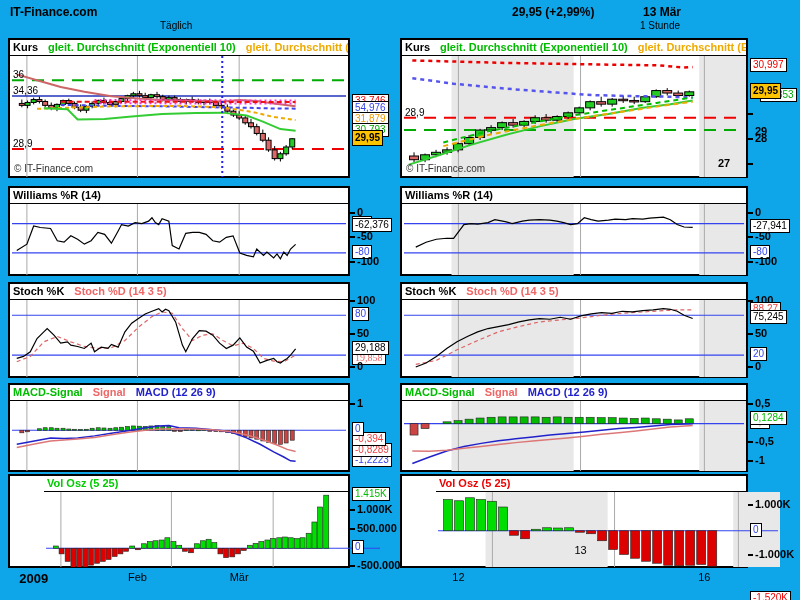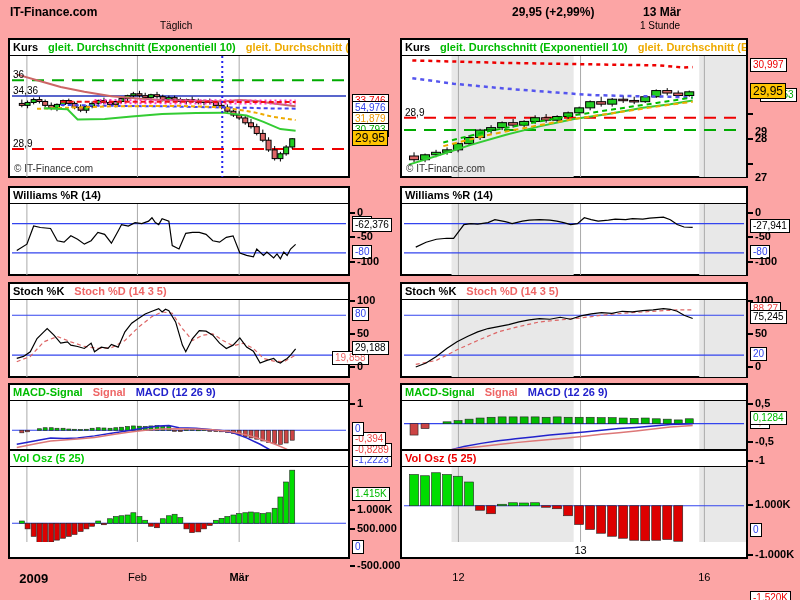--- a/index.html
+++ b/index.html
@@ -1,36 +1,36 @@
 <!DOCTYPE html>
 <html><head>
 <meta charset="utf-8">
 <style>
   html,body{margin:0;padding:0;background:#d8d8d8;font-family:"Liberation Sans",sans-serif;}
-  #screen{position:relative;width:800px;height:600px;background:#fca5a5;overflow:hidden;}
+  #screen{position:relative;width:800px;height:600px;background:#0ea5e9;overflow:hidden;}
   .hdr{position:absolute;font-size:12px;font-weight:bold;color:#000;white-space:nowrap;}
   .sub{position:absolute;font-size:10px;color:#000;white-space:nowrap;}
   .panel{position:absolute;background:#fff;border:2px solid #000;box-sizing:border-box;}
   .legend{height:15px;line-height:14px;border-bottom:1px solid #000;font-size:11px;
           padding-left:3px;white-space:nowrap;overflow:hidden;background:#fff;}
   .legend span{margin-right:10px;font-weight:bold;}
   .panel svg{display:block;}
   .col-left{left:8px;width:342px;}
   .col-right{left:400px;width:348px;}
   .row-price{top:38px;height:140px;}
   .row-will{top:186px;height:90px;}
   .row-stoch{top:282px;height:96px;}
   .row-macd{top:383px;height:89px;}
-  .row-vol{top:449px;height:110px;}
+  .row-vol{top:474px;height:94px;padding-left:34px;}
   #overlay{position:absolute;left:0;top:0;width:800px;height:600px;pointer-events:none;}
   .tickdash{position:absolute;width:5px;height:2px;background:#000;}
   .ticktxt{position:absolute;font-size:11px;font-weight:bold;color:#000;white-space:nowrap;}
   .valbox{position:absolute;border:1px solid #000;background:#fff;font-size:10px;
           line-height:12px;padding:0 2px;white-space:nowrap;}
-  .valbox.big{font-size:12px;font-weight:normal;line-height:14px;}
+  .valbox.big{font-size:10px;font-weight:bold;line-height:14px;}
   .xtick{position:absolute;font-size:11px;color:#000;transform:translateX(-50%);white-space:nowrap;}
   .xtick.bold{font-size:13px;font-weight:bold;}
 </style>
 </head>
 <body>
 
 <div id="screen">
   <div class="hdr" style="left:10px;top:5px;">IT-Finance.com</div>
   <div class="hdr" style="left:512px;top:5px;">29,95 (+2,99%)</div>
   <div class="hdr" style="left:643px;top:5px;">13 Mär</div>
@@ -470,21 +470,21 @@
       <div class="valbox" style="left: 352px; top: 122.633px; color: rgb(0, 170, 0);">30,793</div>
       <div class="valbox big" style="left: 352px; top: 129.764px; color: rgb(0, 0, 0); background: rgb(255, 196, 0);">29,95</div>
       <div class="valbox" style="left: 760px; top: 87.5102px; color: rgb(0, 170, 0);">29,853</div>
       <div class="valbox" style="left: 750px; top: 57.9516px; color: rgb(238, 0, 0);">30,997</div>
       <div class="valbox big" style="left: 750px; top: 82.8061px; color: rgb(0, 0, 0); background: rgb(255, 196, 0);">29,95</div>
       <div class="tickdash" style="left: 748px; top: 113.265px;"></div>
       <div class="ticktxt" style="left: 755px; top: 125px;">29</div>
       <div class="tickdash" style="left: 748px; top: 137.959px;"></div>
       <div class="ticktxt" style="left: 755px; top: 131.959px;">28</div>
       <div class="tickdash" style="left: 748px; top: 162.653px;"></div>
-      <div class="ticktxt" style="left: 755px; top: 156.653px; margin-top: 14px;">27</div>
+      <div class="ticktxt" style="left: 718px; top: 156.653px;">27</div>
       <div class="tickdash" style="left: 350px; top: 211.793px;"></div>
       <div class="ticktxt" style="left: 357px; top: 205.793px;">0</div>
       <div class="valbox" style="left: 352px; top: 215.586px; color: rgb(51, 68, 238);">-20</div>
       <div class="tickdash" style="left: 350px; top: 236.276px;"></div>
       <div class="ticktxt" style="left: 357px; top: 230.276px;">-50</div>
       <div class="valbox" style="left: 352px; top: 218px; color: rgb(0, 0, 0);">-62,376</div>
       <div class="valbox" style="left: 352px; top: 244.966px; color: rgb(51, 68, 238);">-80</div>
       <div class="tickdash" style="left: 350px; top: 260.759px;"></div>
       <div class="ticktxt" style="left: 357px; top: 254.759px;">-100</div>
       <div class="tickdash" style="left: 748px; top: 211.793px;"></div>
@@ -493,21 +493,21 @@
       <div class="tickdash" style="left: 748px; top: 236.276px;"></div>
       <div class="ticktxt" style="left: 755px; top: 230.276px;">-50</div>
       <div class="valbox" style="left: 750px; top: 244.966px; color: rgb(51, 68, 238);">-80</div>
       <div class="tickdash" style="left: 748px; top: 260.759px;"></div>
       <div class="ticktxt" style="left: 755px; top: 254.759px;">-100</div>
       <div class="tickdash" style="left: 350px; top: 299.991px;"></div>
       <div class="ticktxt" style="left: 357px; top: 293.991px;">100</div>
       <div class="valbox" style="left: 352px; top: 307.267px; color: rgb(51, 68, 238);">80</div>
       <div class="tickdash" style="left: 350px; top: 333.181px;"></div>
       <div class="ticktxt" style="left: 357px; top: 327.181px;">50</div>
-      <div class="valbox" style="left: 332px; top: 351.078px; color: rgb(238, 102, 102);">19,858</div>
+      <div class="valbox" style="left: 352px; top: 351.078px; color: rgb(238, 102, 102); font-family: Liberation Serif, serif;">19,858</div>
       <div class="valbox" style="left: 352px; top: 340.988px; color: rgb(0, 0, 0);">29,188</div>
       <div class="tickdash" style="left: 350px; top: 366.371px;"></div>
       <div class="ticktxt" style="left: 357px; top: 360.371px;">0</div>
       <div class="tickdash" style="left: 748px; top: 299.991px;"></div>
       <div class="ticktxt" style="left: 755px; top: 293.991px;">100</div>
       <div class="valbox" style="left: 750px; top: 301.758px; color: rgb(238, 68, 68);">88,27</div>
       <div class="valbox" style="left: 750px; top: 310.453px; color: rgb(0, 0, 0);">75,245</div>
       <div class="tickdash" style="left: 748px; top: 333.181px;"></div>
       <div class="ticktxt" style="left: 755px; top: 327.181px;">50</div>
       <div class="valbox" style="left: 750px; top: 347.095px; color: rgb(51, 68, 238);">20</div>
@@ -530,21 +530,21 @@
       <div class="valbox" style="left: 352px; top: 487.188px; color: rgb(0, 187, 0);">1.415K</div>
       <div class="tickdash" style="left: 350px; top: 508.75px;"></div>
       <div class="ticktxt" style="left: 357px; top: 502.75px;">1.000K</div>
       <div class="tickdash" style="left: 350px; top: 527.5px;"></div>
       <div class="ticktxt" style="left: 357px; top: 521.5px;">500.000</div>
       <div class="valbox" style="left: 352px; top: 540.25px; color: rgb(51, 68, 238);">0</div>
       <div class="tickdash" style="left: 350px; top: 565px;"></div>
       <div class="ticktxt" style="left: 357px; top: 559px;">-500.000</div>
       <div class="xtick bold" style="left: 33.66px; top: 571px;">2009</div>
       <div class="xtick" style="left: 137.426px; top: 571px;">Feb</div>
-      <div class="xtick" style="left: 239.164px; top: 571px; font-weight: bold;">Mär</div>
+      <div class="xtick" style="left: 239.164px; top: 571px;">Mär</div>
       <div class="tickdash" style="left: 748px; top: 503.75px;"></div>
       <div class="ticktxt" style="left: 755px; top: 497.75px;">1.000K</div>
       <div class="valbox" style="left: 750px; top: 522.75px; color: rgb(51, 68, 238);">0</div>
       <div class="tickdash" style="left: 748px; top: 553.75px;"></div>
       <div class="ticktxt" style="left: 755px; top: 547.75px;">-1.000K</div>
       <div class="valbox" style="left: 750px; top: 558.5px; color: rgb(238, 0, 0); margin-top: 32px;">-1.520K</div>
       <div class="xtick" style="left: 458.416px; top: 571px;">12</div>
       <div class="xtick" style="left: 580.536px; top: 544px;">13</div>
       <div class="xtick" style="left: 704.376px; top: 571px;">16</div>
     </div>

